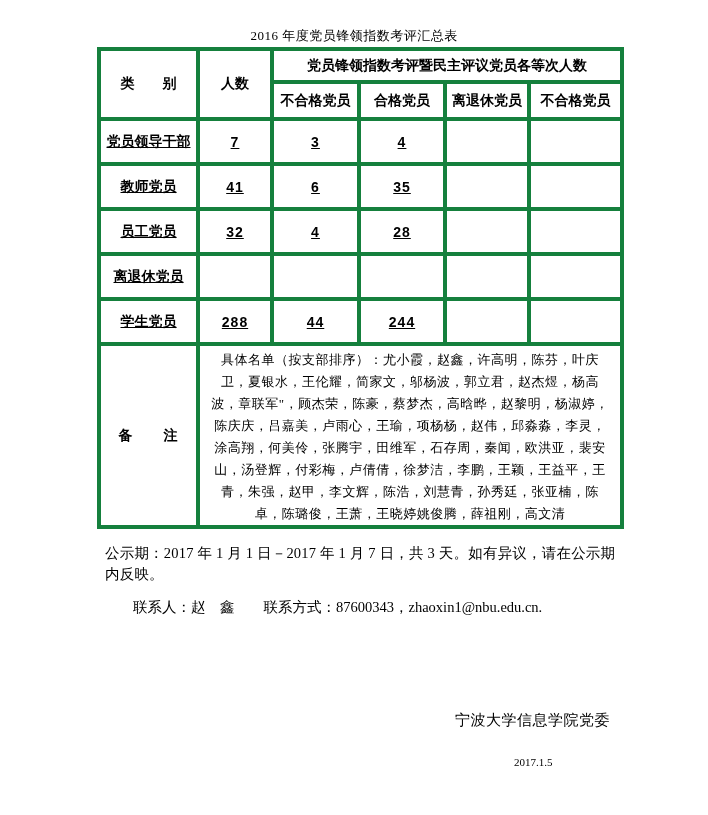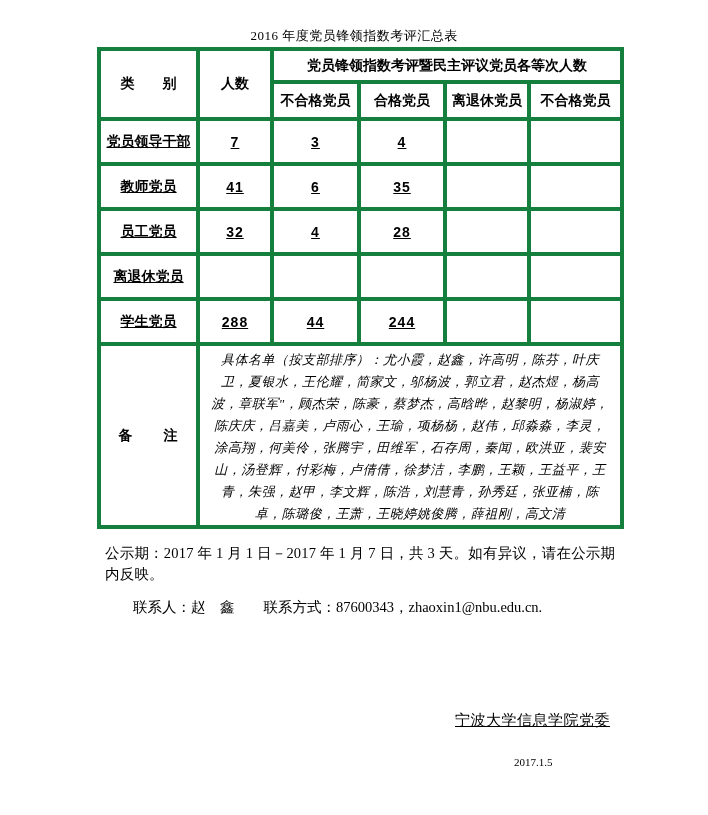--- a/index.html
+++ b/index.html
@@ -28,39 +28,38 @@
   tr.h1 td { height:33px; }
   tr.h2 td { height:37px; }
   tr.datarow td { height:45px;text-decoration:underline; }
   td.num { font-size:13.5px; letter-spacing:1px; }
   tr.remarkrow td.remark-label { height:168px; letter-spacing:1px; }
   td.remark-content {
     vertical-align:top !important;
     text-align:left;
     font-family:"Liberation Serif", serif !important;
     font-weight:normal !important;
-    font-style:italic;
     font-size:13px !important;
     line-height:22px;
     padding:3px 9px 0 9px !important;
     letter-spacing:0.5px;
     margin-left:15px;
   }
   .pub-text {
     position:absolute; left:105px; top:543px; width:516px;
     font-size:14.5px; line-height:21px; letter-spacing:0.2px;
   }
   .contact-text {
     position:absolute; left:105px; top:598px; width:516px;
     font-size:14.5px;
     margin-left:28px;
   }
   .signature {
     position:absolute; left:455px; top:711px;
-    font-size:15px; letter-spacing:0.5px;text-decoration:underline;
+    font-size:15px; letter-spacing:0.5px;
   }
   .sign-date {
     position:absolute; left:514px; top:756px;
     font-size:11px;
   }
 </style>
 </head>
 <body>
 
 <div class="doc-title">2016 年度党员锋领指数考评汇总表</div>

